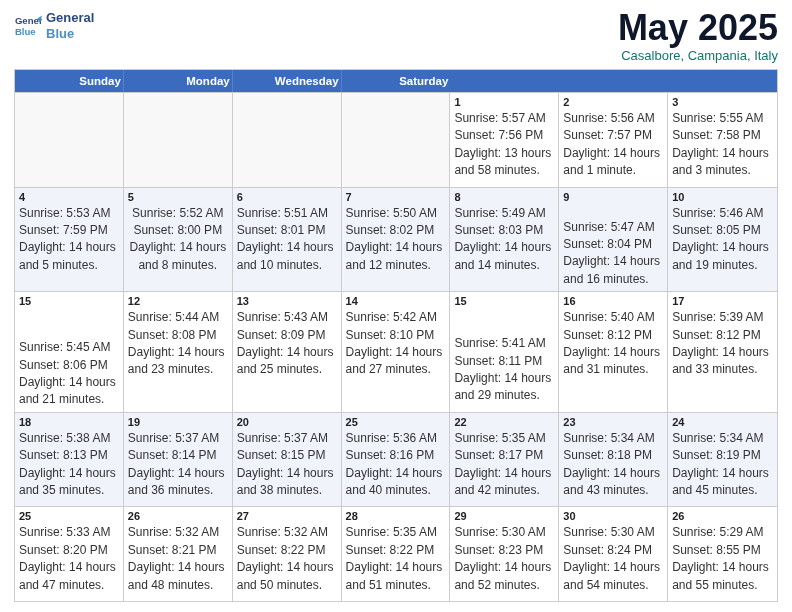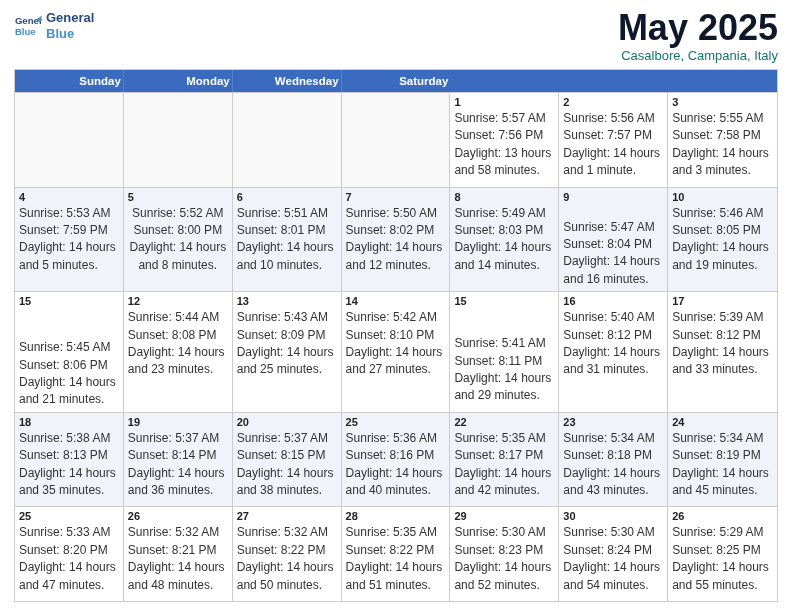--- a/index.html
+++ b/index.html
@@ -350,20 +350,20 @@
           <div class="cal-cell">
             <div class="day-num">30</div>
             <div class="day-info" style="white-space: pre-line;">Sunrise: 5:30 AM
 Sunset: 8:24 PM
 Daylight: 14 hours
 and 54 minutes.</div>
           </div>
           <div class="cal-cell">
             <div class="day-num">26</div>
             <div class="day-info" style="white-space: pre-line;">Sunrise: 5:29 AM
-Sunset: 8:25 PM
+Sunset: 8:55 PM
 Daylight: 14 hours
 and 55 minutes.</div>
           </div>
         </div>
       </div>
   </div>
 </div>
 
 </body></html>

